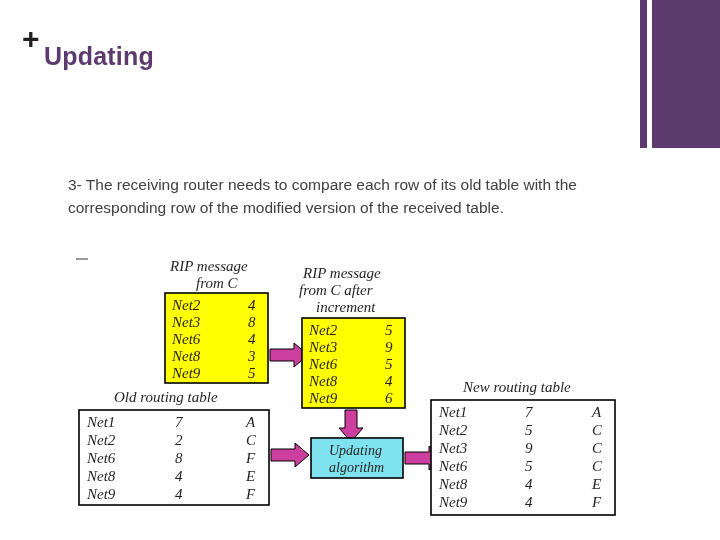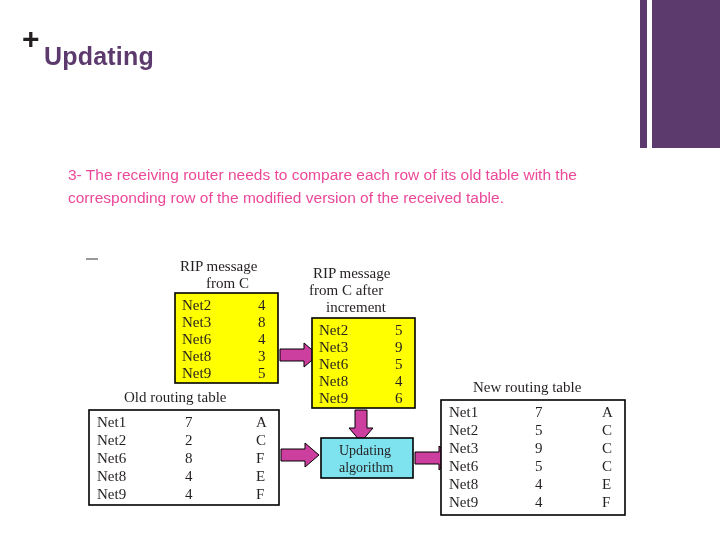--- a/index.html
+++ b/index.html
@@ -53,34 +53,35 @@
     font-size: 25px;
     font-weight: bold;
     color: #5c3a6e;
     letter-spacing: 0.2px;
   }
 
   
   .body-text {
     position: absolute;
     left: 68px;
-    top: 164px;
+    top: 174px;
     width: 560px;
     font-size: 15.5px;
     line-height: 1.47;
-    color: #ec4899;
+    color: #404040;
   }
 
   
   .figure {
     position: absolute;
-    left: 62px;
+    left: 52px;
     top: 245px;
     width: 600px;
     height: 285px;
+    font-style: italic;
   }
   .figure svg { display: block; }
 
   .fig-label {
     font-family: "Liberation Serif", serif;
     font-size: 15px;
     fill: #231f20;
   }
   .fig-cell {
     font-family: "Liberation Serif", serif;

